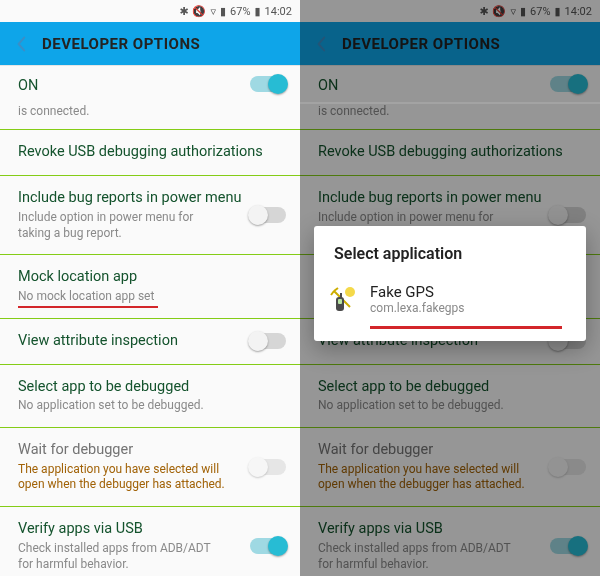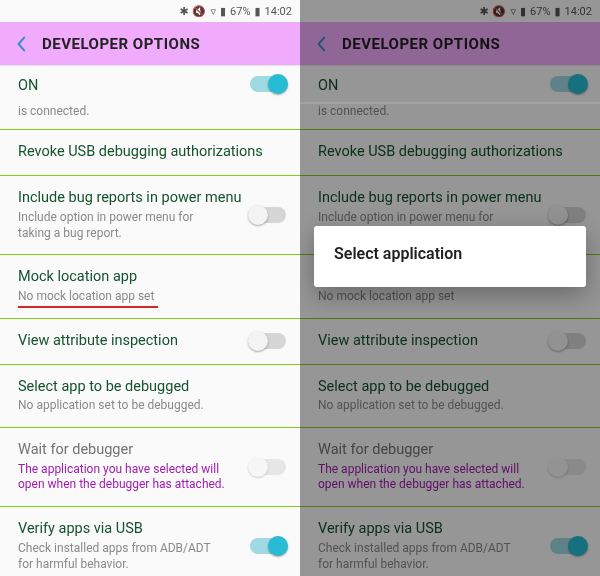--- a/index.html
+++ b/index.html
@@ -38,21 +38,21 @@
     color: #555;
     gap: 4px;
   }
   .sb-icon { font-size: 11px; line-height: 1; }
   
   .header {
     height: 44px;
     display: flex;
     align-items: center;
     padding: 0 12px;
-    background: #f0abfc;
+    background: #0ea5e9;
     border-bottom: 1px solid #e5e5e5;
   }
   .back-arrow {
     width: 18px; height: 18px;
     display: inline-flex; align-items: center; justify-content: center;
     margin-right: 12px;
     color: #3a8ec7;
   }
   .back-arrow svg { width: 12px; height: 16px; }
   .header-title {
@@ -76,21 +76,21 @@
     line-height: 1.3;
   }
   .row-sub {
     font-size: 12px;
     color: #8a8a8a;
     margin-top: 2px;
     line-height: 1.3;
     max-width: 210px;
   }
   .row.disabled .row-title { color: #737373; }
-  .row.disabled .row-sub { color: #a21caf; }
+  .row.disabled .row-sub { color: #a16207; }
   .underline-red {
     position: absolute;
     height: 2px;
     background: #d3262a;
     left: 18px;
     width: 140px;
   }
   
   .toggle {
     position: absolute;
@@ -305,14 +305,28 @@
 
     </div>
   </div>
 
   <div class="overlay"></div>
 
   <div class="dialog">
     <div class="dialog-title">Select application</div>
 
 
+    <div class="dialog-item" style="padding-bottom:12px;">
+      <span class="dialog-icon">
+        <svg viewBox="0 0 30 30">
+          <circle cx="22" cy="7" r="5" fill="#f4d94a"></circle>
+          <path d="M6 6 L22 22 M6 6 L3 10 M6 6 L10 3" stroke="#ccad00" stroke-width="2" fill="none"></path>
+          <rect x="8" y="12" width="8" height="14" rx="3" fill="#4a4a4a"></rect>
+          <rect x="10" y="14" width="4" height="5" rx="1" fill="#b7e3a3"></rect>
+          <rect x="12" y="8" width="2" height="5" fill="#4a4a4a"></rect>
+        </svg>
+      </span>
+      <div class="d-title">Fake GPS</div>
+      <div class="d-sub">com.lexa.fakegps</div>
+      <div class="dialog-underline"></div>
+    </div>
   </div>
 </div>
 
 </body></html>

